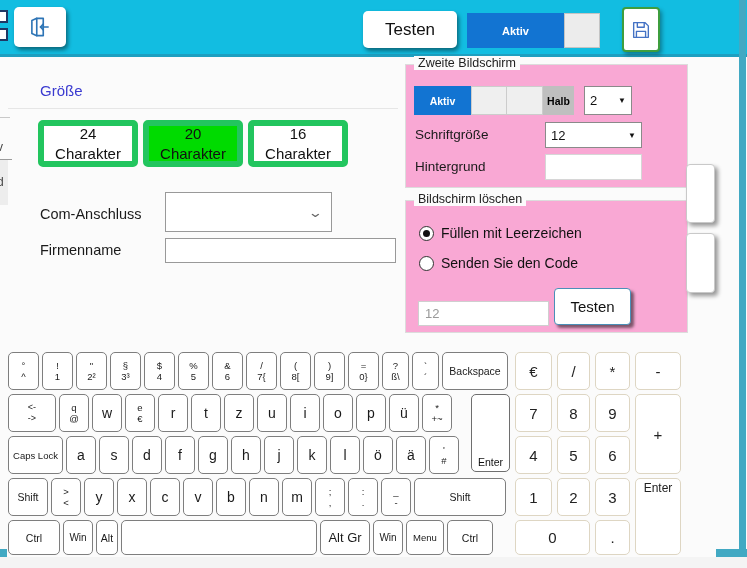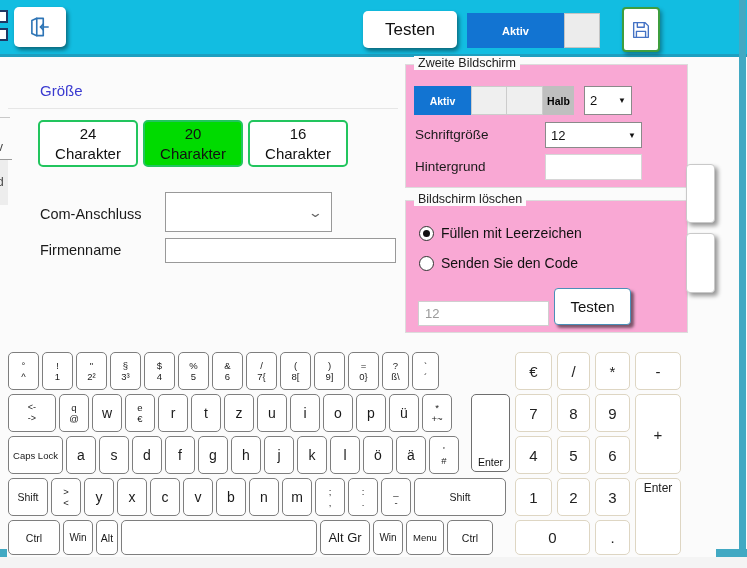--- a/index.html
+++ b/index.html
@@ -21,21 +21,21 @@
   #save-btn{position:absolute;left:622px;top:7px;width:34px;height:41px;background:#fff;
           border:2px solid #3E9E3E;border-radius:4px;box-shadow:2px 3px 4px rgba(0,0,0,.35);
           display:flex;align-items:center;justify-content:center;}
   #frag-top{position:absolute;left:0;top:10px;width:8px;height:40px;}
   #frag-top i{display:block;width:6px;height:9px;border:2px solid #1F3864;border-left:none;margin-bottom:5px;background:#fff;}
 
   
   #groesse{position:absolute;left:40px;top:82px;color:#3A3AD0;font-size:15px;}
   #rule1{position:absolute;left:8px;top:108px;width:390px;height:1px;background:#E6E6E6;}
   #sizes{position:absolute;left:38px;top:120px;display:flex;gap:5px;}
-  .size-btn{width:100px;height:47px;background:#fff;border:2px solid #22c55e;border-radius:5px;
+  .size-btn{width:100px;height:47px;background:#fff;border:6px solid #22c55e;border-radius:5px;
           display:flex;flex-direction:column;align-items:center;justify-content:center;
           font-size:15px;line-height:20px;box-sizing:border-box;}
   .size-btn.selected{background:#00DB00;}
   .fld-label{position:absolute;font-size:14.5px;color:#1a1a1a;}
   #com-label{left:40px;top:206px;}
   #com-select{position:absolute;left:165px;top:192px;width:167px;height:40px;background:#fff;
           border:1px solid #999;box-sizing:border-box;display:flex;align-items:center;justify-content:flex-end;}
   #com-select .chev{color:#666;font-size:13px;margin-right:10px;transform:scaleX(1.4);}
   #firm-label{left:40px;top:242px;}
   #firm-input{position:absolute;left:165px;top:238px;width:231px;height:25px;background:#fff;
@@ -270,20 +270,23 @@
           <span class="kb">0}</span>
         </div>
         <div class="key narrow dual">
           <span class="kt">?</span>
           <span class="kb">ß\</span>
         </div>
         <div class="key narrow dual">
           <span class="kt">`</span>
           <span class="kb">´</span>
         </div>
+        <div class="key bsp single">
+          <span>Backspace</span>
+        </div>
       </div>
       <div class="krow krow2">
         <div class="key tab dual">
           <span class="kt">&lt;-</span>
           <span class="kb">-&gt;</span>
         </div>
         <div class="key dual">
           <span class="kt">q</span>
           <span class="kb">@</span>
         </div>

